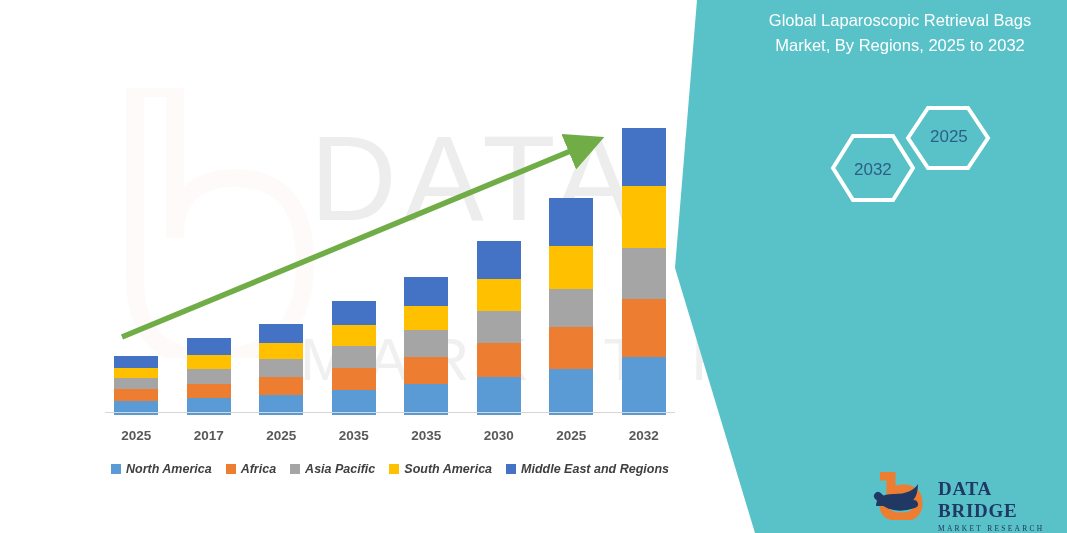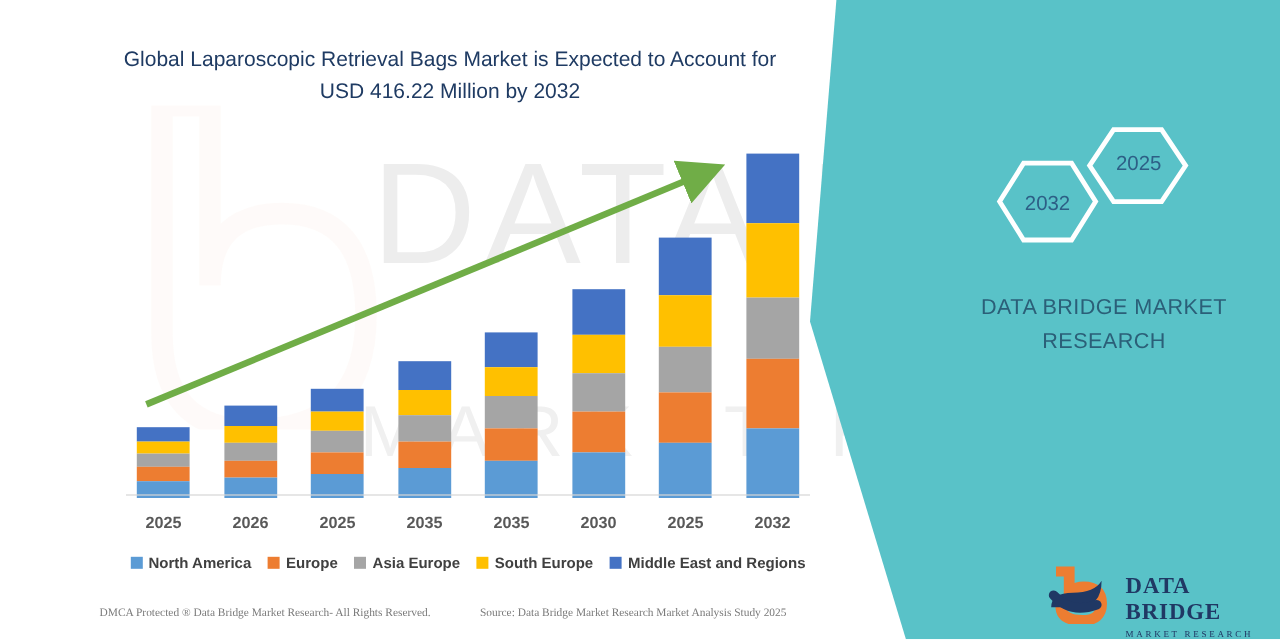--- a/index.html
+++ b/index.html
@@ -85,21 +85,21 @@
   .xlabel{
     position:absolute;width:70px;text-align:center;
     color:#595959;font-size:13.5px;font-weight:700;
   }
 
   
   .legend{
     position:absolute;left:100px;top:458px;width:580px;height:22px;
     display:flex;justify-content:center;align-items:center;gap:14px;
   }
-  .legend-item{display:flex;align-items:center;gap:5px;}
+  .legend-item{display:flex;align-items:center;gap:5px;font-style:italic;}
   .legend-swatch{width:10px;height:10px;display:inline-block;}
   .legend-label{font-size:12.5px;color:#404040;font-weight:700;}
 
   
   .footer{
     position:absolute;left:0;top:506px;width:700px;height:20px;
     font-family:"Liberation Serif", serif;font-size:9.5px;color:#7a7a7a;
   }
   .footer-left{position:absolute;left:83px;top:0;white-space:nowrap;}
   .footer-right{position:absolute;left:400px;top:0;white-space:nowrap;}
@@ -109,21 +109,20 @@
 
 <div class="canvas">
 
   <svg class="wm-b" viewBox="0 0 230 270">
     <path d="M30 0 h40 v150 q0 -60 60 -60 q70 0 70 85 q0 95 -95 95 q-75 0 -75 -80 z" fill="none" stroke="#f6d9c8" stroke-width="18"></path>
   </svg>
 
   <div class="wm-text wm-line1">DATA BRIDGE</div>
   <div class="wm-text wm-line2">MARKET RESEARCH</div>
 
-  <div class="chart-title">Global Laparoscopic Retrieval Bags Market is Expected to Account for USD 416.22 Million by 2032</div>
 
   <div class="plot" id="plot">
       <div class="bar" style="left: 14.25px;">
         <div class="seg" style="background: rgb(91, 155, 213); height: 13.776px;"></div>
         <div class="seg" style="background: rgb(237, 125, 49); height: 11.767px;"></div>
         <div class="seg" style="background: rgb(165, 165, 165); height: 11.767px;"></div>
         <div class="seg" style="background: rgb(255, 192, 0); height: 9.471px;"></div>
         <div class="seg" style="background: rgb(68, 114, 196); height: 12.628px;"></div>
       </div>
       <div class="bar" style="left: 86.75px;">
@@ -182,72 +181,68 @@
     <defs>
       <marker id="ah" markerWidth="7" markerHeight="7" refX="3.2" refY="3.5" orient="auto">
         <path d="M0,0 L7,3.5 L0,7 z" fill="#70ad47"></path>
       </marker>
     </defs>
     <line x1="22" y1="212" x2="485" y2="20" stroke="#70ad47" stroke-width="5.5" marker-end="url(#ah)"></line>
   </svg>
 
   <div class="xlabels" id="xlabels">
       <div class="xlabel" style="left: 1.25px;">2025</div>
-      <div class="xlabel" style="left: 73.75px;">2026</div>
+      <div class="xlabel" style="left: 73.75px;">2017</div>
       <div class="xlabel" style="left: 146.25px;">2025</div>
       <div class="xlabel" style="left: 218.75px;">2035</div>
       <div class="xlabel" style="left: 291.25px;">2035</div>
       <div class="xlabel" style="left: 363.75px;">2030</div>
       <div class="xlabel" style="left: 436.25px;">2025</div>
       <div class="xlabel" style="left: 508.75px;">2032</div>
     </div>
 
   <div class="legend" id="legend">
       <div class="legend-item">
         <span class="legend-swatch" style="background: rgb(91, 155, 213);"></span>
         <span class="legend-label">North America</span>
       </div>
       <div class="legend-item">
         <span class="legend-swatch" style="background: rgb(237, 125, 49);"></span>
-        <span class="legend-label">Europe</span>
+        <span class="legend-label">Africa</span>
       </div>
       <div class="legend-item">
         <span class="legend-swatch" style="background: rgb(165, 165, 165);"></span>
-        <span class="legend-label">Asia Europe</span>
+        <span class="legend-label">Asia Pacific</span>
       </div>
       <div class="legend-item">
         <span class="legend-swatch" style="background: rgb(255, 192, 0);"></span>
-        <span class="legend-label">South Europe</span>
+        <span class="legend-label">South America</span>
       </div>
       <div class="legend-item">
         <span class="legend-swatch" style="background: rgb(68, 114, 196);"></span>
         <span class="legend-label">Middle East and Regions</span>
       </div>
     </div>
 
-  <div class="footer">
-    <span class="footer-left">DMCA Protected ® Data Bridge Market Research- All Rights Reserved.</span>
-    <span class="footer-right">Source: Data Bridge Market Research  Market Analysis Study 2025</span>
-  </div>
 
   <div class="teal-panel"></div>
 
+  <div class="panel-title">Global Laparoscopic Retrieval Bags Market, By Regions, 2025 to 2032</div>
 
   <div class="hex-wrap">
     <svg width="200" height="110" viewBox="0 0 200 110">
 
       <polygon points="13,68 33,36 73,36 93,68 73,100 33,100" fill="none" stroke="#ffffff" stroke-width="4"></polygon>
 
       <polygon points="88,38 108,8 148,8 168,38 148,68 108,68" fill="none" stroke="#ffffff" stroke-width="4"></polygon>
     </svg>
     <span class="hex-label hex-2025-label">2025</span>
     <span class="hex-label hex-2032-label">2032</span>
   </div>
 
-  <div class="panel-brand">DATA BRIDGE MARKET RESEARCH</div>
 
   <svg class="logo" viewBox="0 0 180 48">
     <path d="M8 4 h11 v24 q0 -11 12 -11 q15 0 15 14 q0 14 -16 14 q-18 0 -18 -12" fill="none" stroke="#ed7d31" stroke-width="9" stroke-linecap="butt"></path>
     <path d="M4 34 q0 -12 18 -12 q18 0 24 -10 q0 22 -20 22 q-14 0 -22 0 z" fill="#203864"></path>
     <path d="M6 24 q14 16 36 8" fill="none" stroke="#203864" stroke-width="8" stroke-linecap="round"></path>
   </svg>
   <div class="logo-text">
     <div class="logo-main">DATA BRIDGE</div>
     <div class="logo-sub">MARKET RESEARCH</div>
   </div>

